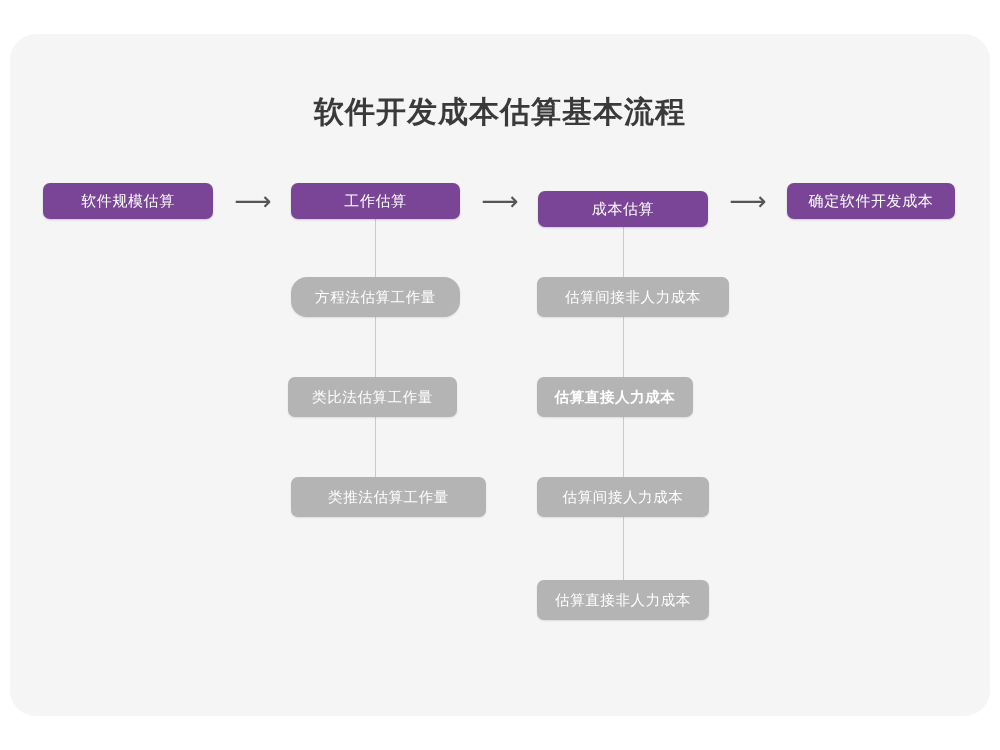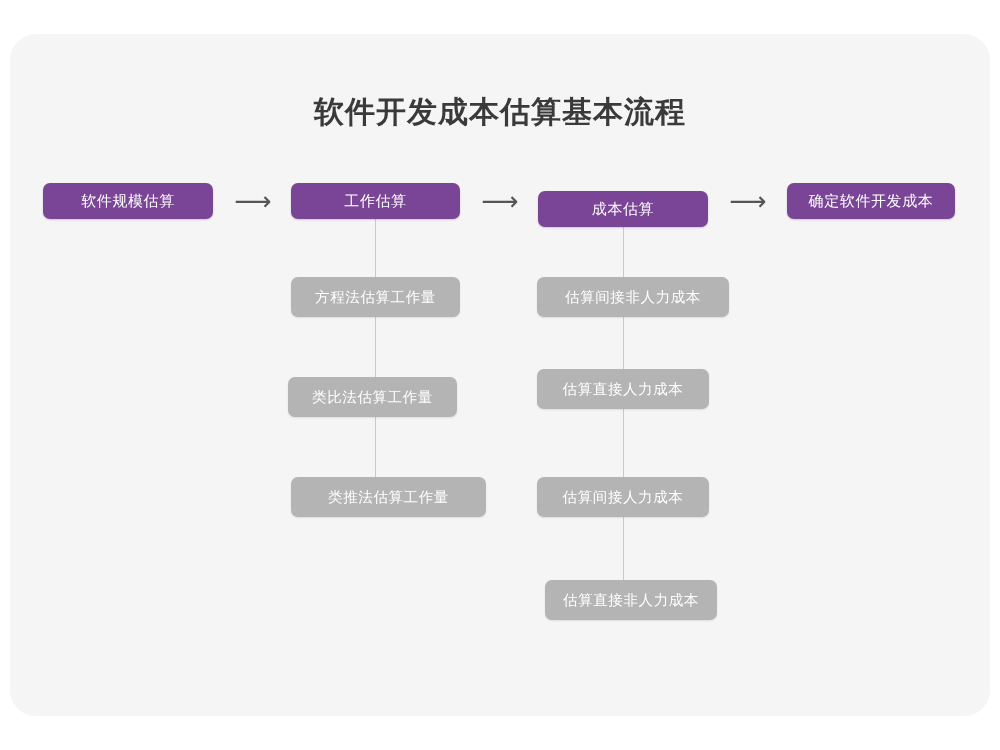--- a/index.html
+++ b/index.html
@@ -111,27 +111,27 @@
   <div class="node primary" style="left:291px; top:183px; width:169px; height:36px;">工作估算</div>
 
   <div class="arrow" style="left:470px; top:183px; width:60px; height:36px;">⟶</div>
 
   <div class="node primary" style="left:538px; top:183px; width:170px; height:36px;margin-top:8px;">成本估算</div>
 
   <div class="arrow" style="left:718px; top:183px; width:60px; height:36px;">⟶</div>
 
   <div class="node primary" style="left:787px; top:183px; width:168px; height:36px;">确定软件开发成本</div>
 
-  <div class="node secondary" style="left:291px; top:277px; width:169px; height:40px;">方程法估算工作量</div>
+  <div class="node secondary" style="left:291px; top:277px; width:169px; height:40px;border-radius:16px;">方程法估算工作量</div>
 
   <div class="node secondary" style="left:288px; top:377px; width:169px; height:40px;font-family:Liberation Mono, monospace;">类比法估算工作量</div>
 
   <div class="node secondary" style="left:291px; top:477px; width:195px; height:40px;">类推法估算工作量</div>
 
   <div class="node secondary" style="left:537px; top:277px; width:192px; height:40px;">估算间接非人力成本</div>
 
-  <div class="node secondary" style="left:537px; top:369px; width:172px; height:40px;">估算直接人力成本</div>
+  <div class="node secondary" style="left:537px; top:377px; width:156px; height:40px;font-weight:bold;">估算直接人力成本</div>
 
   <div class="node secondary" style="left:537px; top:477px; width:172px; height:40px;">估算间接人力成本</div>
 
-  <div class="node secondary" style="left:537px; top:580px; width:172px; height:40px;margin-left:8px;">估算直接非人力成本</div>
+  <div class="node secondary" style="left:537px; top:580px; width:172px; height:40px;">估算直接非人力成本</div>
 
 </div>
 
 </body></html>

